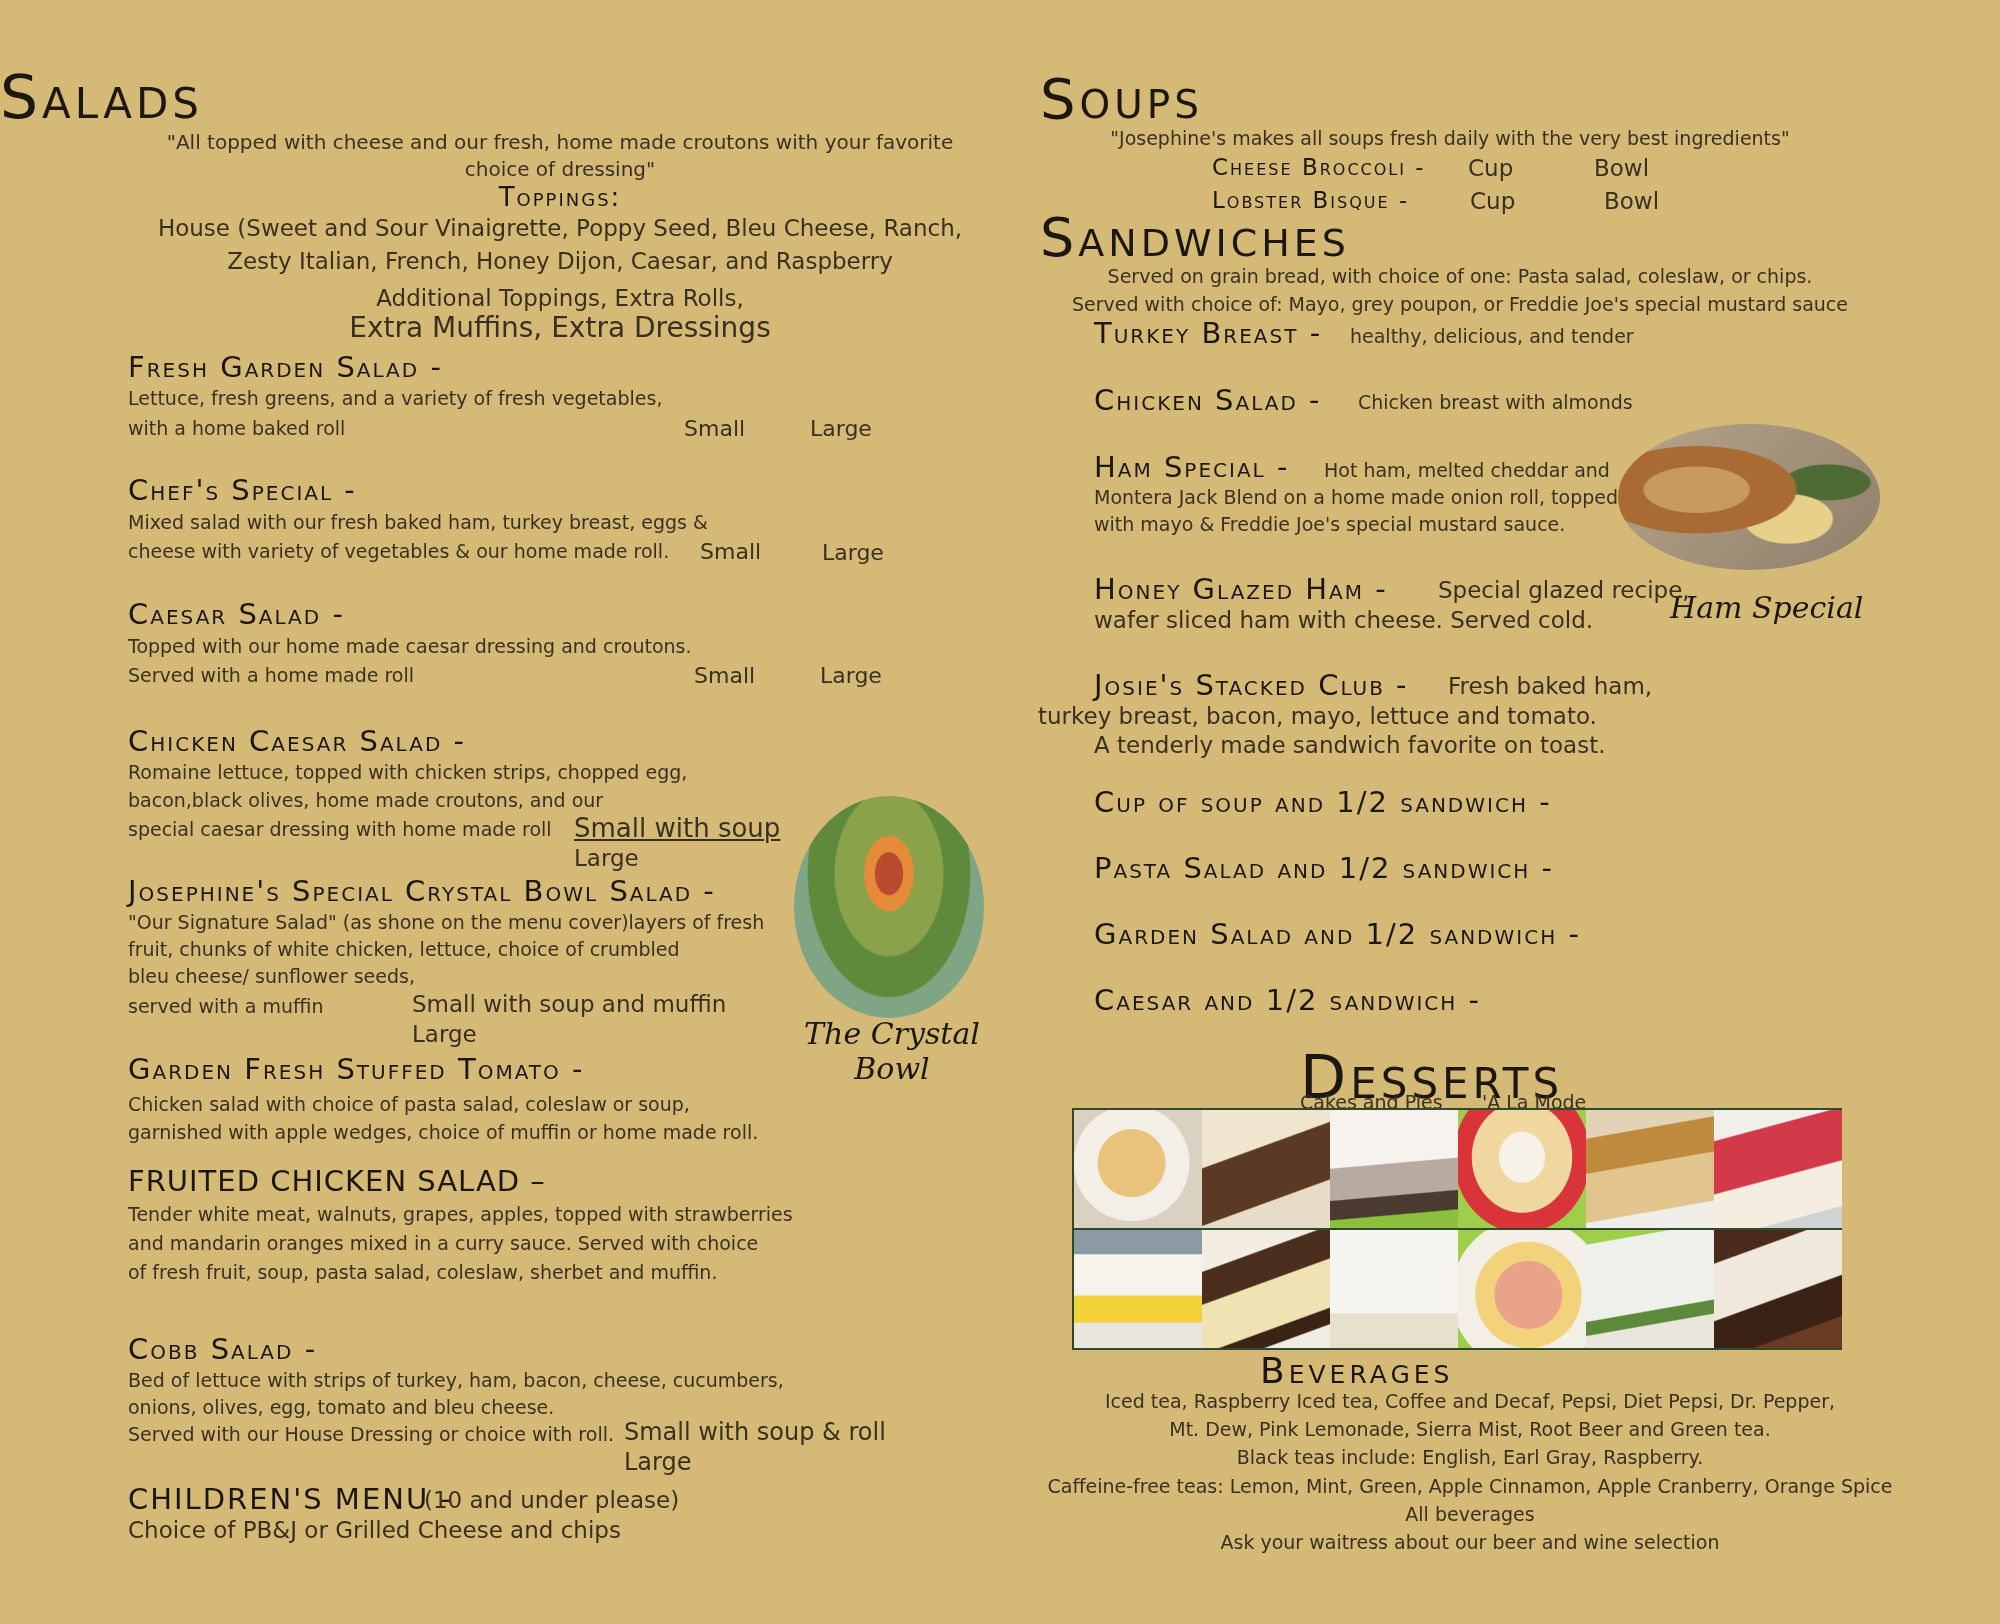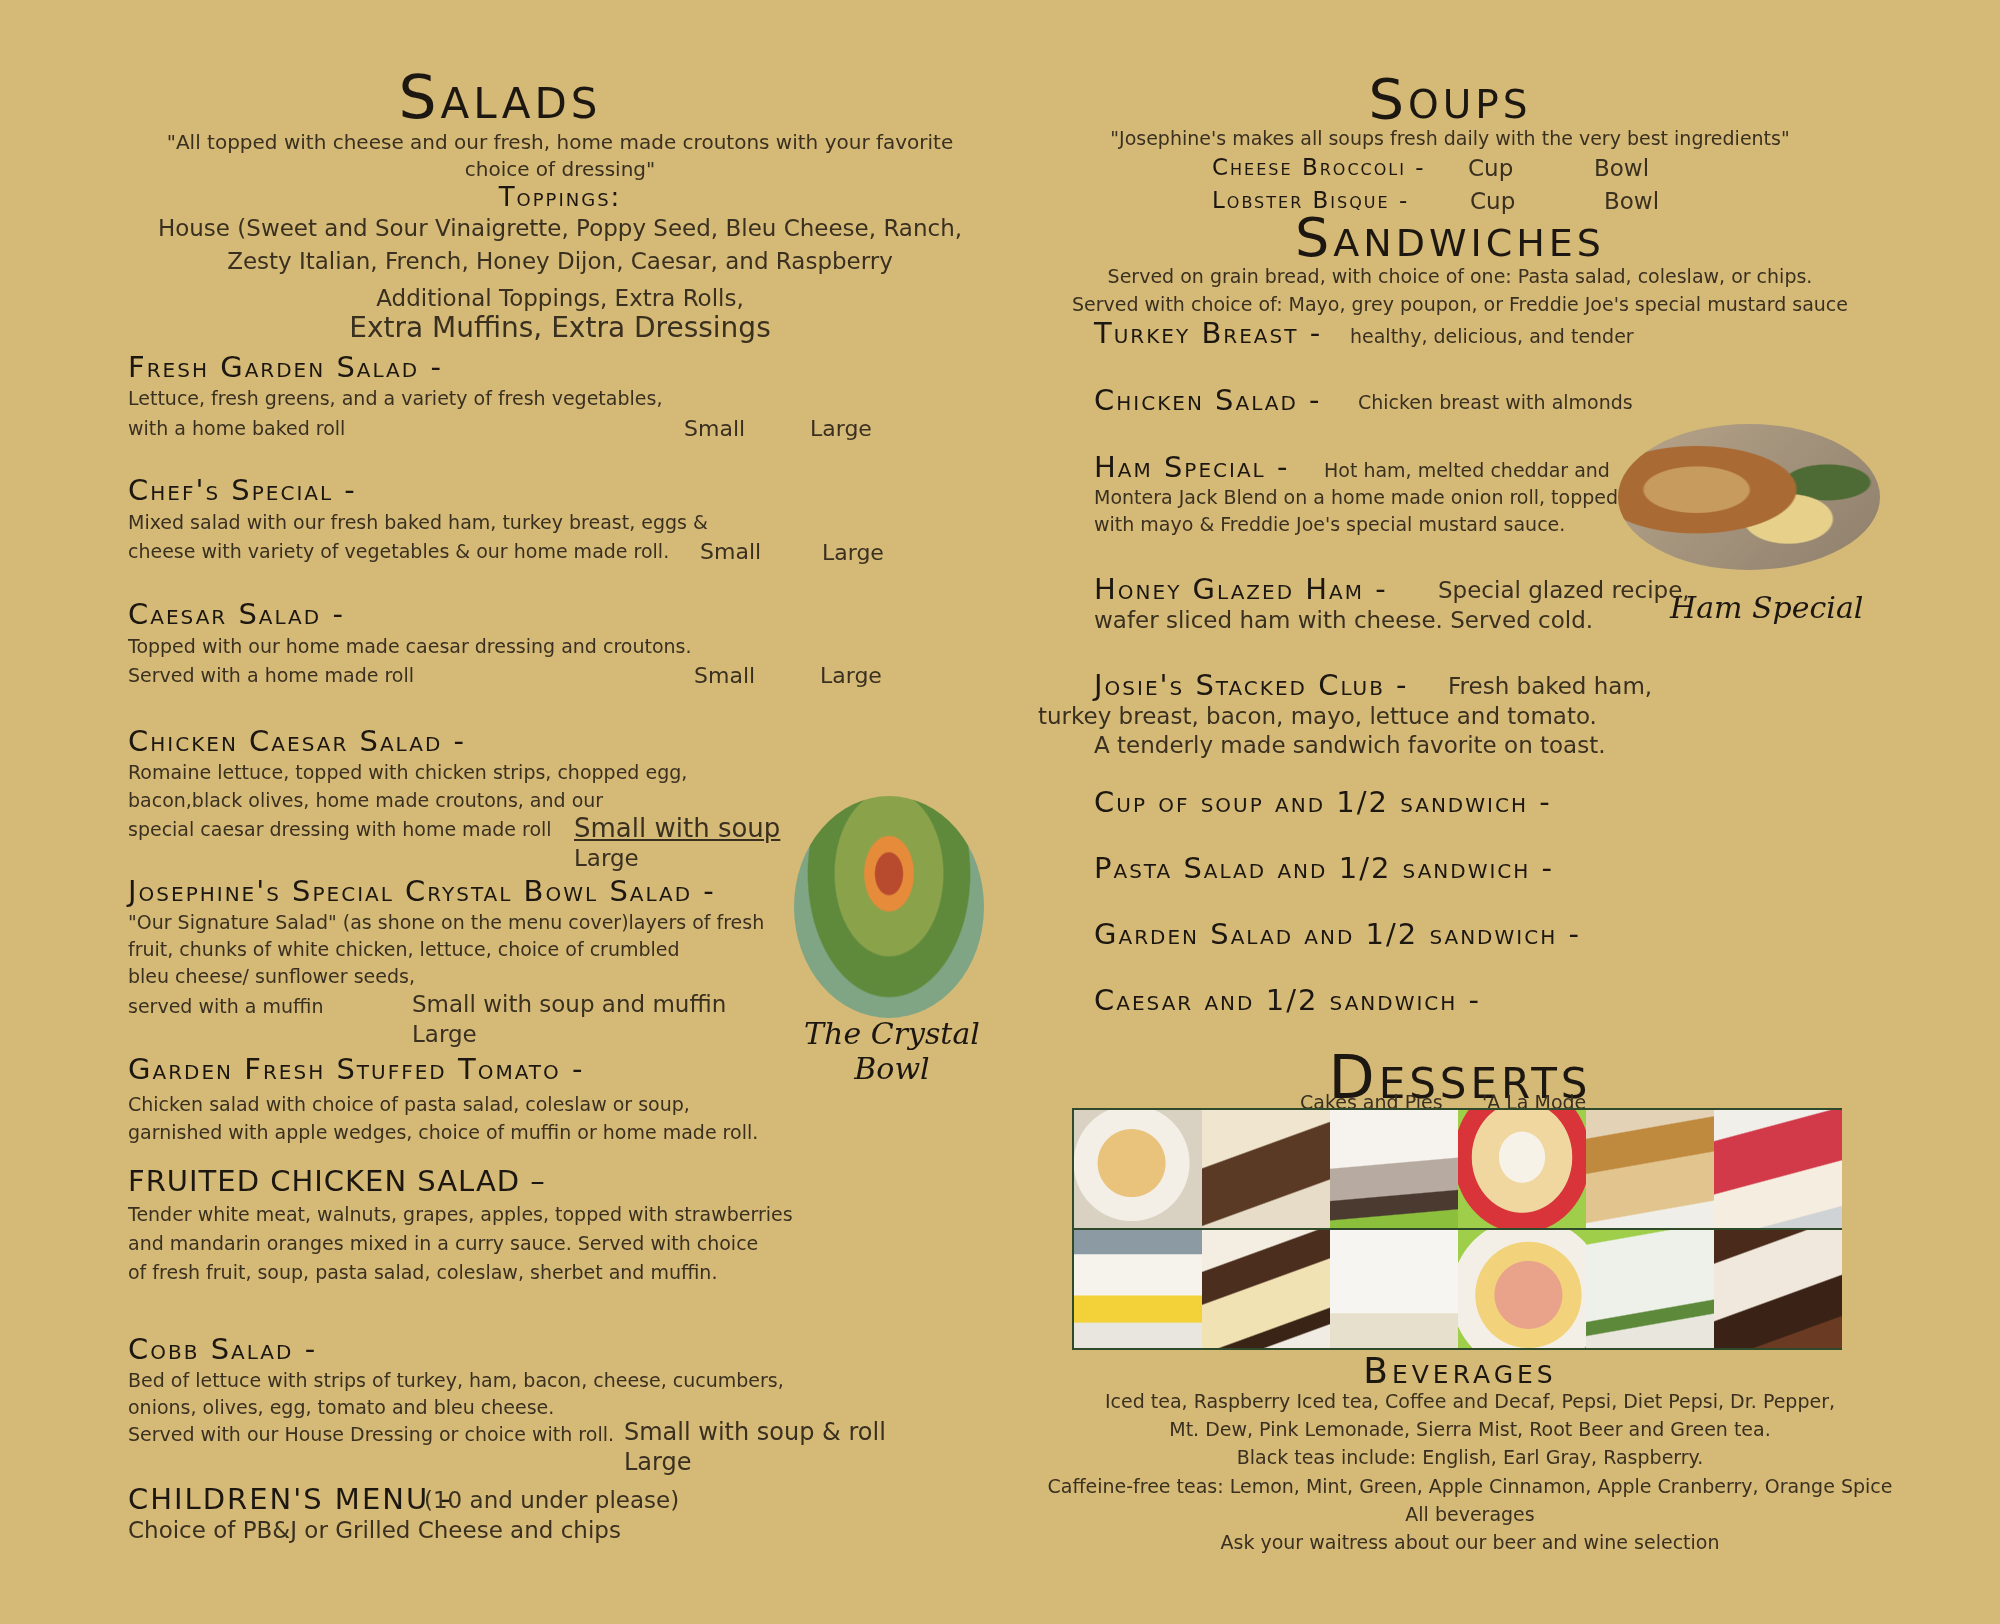--- a/index.html
+++ b/index.html
@@ -2,21 +2,21 @@
 <html><head>
 <meta charset="utf-8">
 <style>
   html, body { margin:0; padding:0; }
   body {
     width:2000px; height:1624px; background:#d5b977; position:relative; overflow:hidden;
     font-family:"Liberation Sans", sans-serif; color:#2a2318;
   }
   .abs { position:absolute; }
   .title {
-    font-variant: small-caps; letter-spacing:4px; text-align:center; color:#1c1710;
+    font-variant: small-caps; letter-spacing:4px; color:#1c1710;
     font-family:"DejaVu Sans", sans-serif; font-weight:400;
   }
   .sc { font-variant: small-caps; letter-spacing:2px; font-family:"DejaVu Sans", sans-serif; color:#1c1710; }
   .body-t { font-family:"DejaVu Sans", sans-serif; font-size:19px; color:#3a3020; line-height:29px; }
   .center { text-align:center; }
   .item-name { font-size:29px; }
   .script { font-family:"DejaVu Serif", serif; font-style:italic; color:#1c1710; }
   .oval { position:absolute; border-radius:50%; overflow:hidden; }
   .tile { position:absolute; width:128px; height:118px; overflow:hidden; }
 </style>

